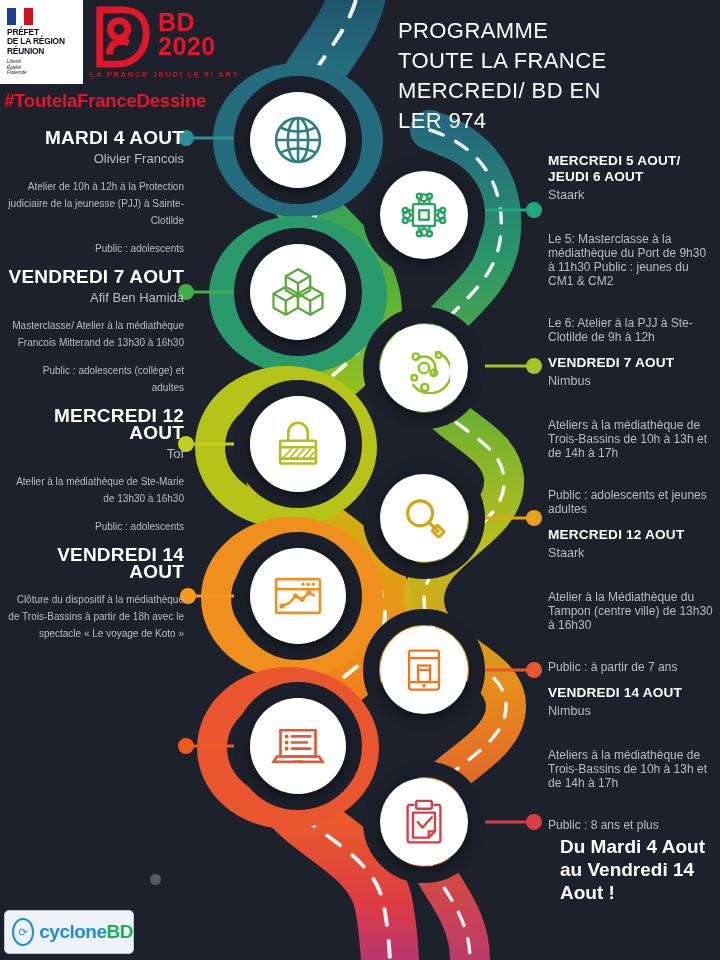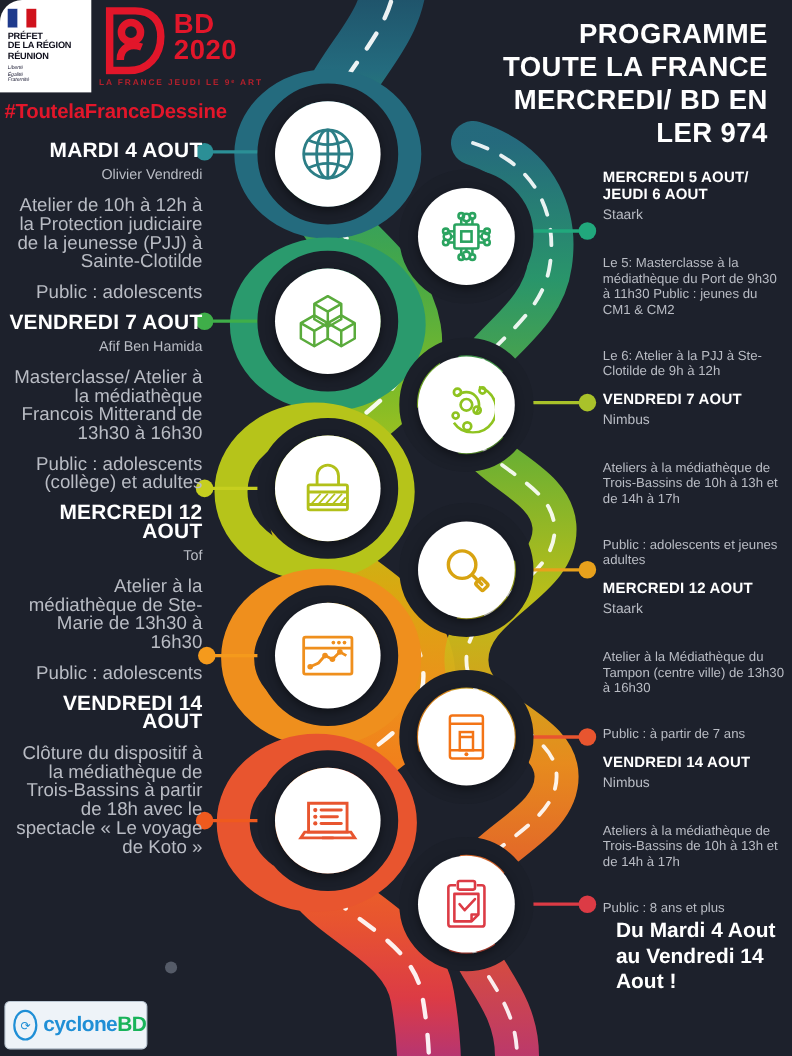--- a/index.html
+++ b/index.html
@@ -3,21 +3,21 @@
 <meta charset="utf-8">
 <style>
   html,body{margin:0;padding:0;}
   body{
     width:720px;height:960px;
     background:#1d212c;
     font-family:"Liberation Sans",sans-serif;
     overflow:hidden;
     position:relative;
   }
-  .stage{position:absolute;inset:0;width:720px;height:960px;overflow:hidden;border-radius:20px;}
+  .stage{position:absolute;inset:0;width:720px;height:960px;overflow:hidden;}
 
   
   .road{position:absolute;left:0;top:0;width:720px;height:960px;z-index:1;}
 
   
   .logo-block{position:absolute;left:0;top:0;width:444px;height:84px;z-index:6;}
   .prefet{
     position:absolute;left:0;top:0;width:83px;height:84px;background:#ffffff;
     display:flex;flex-direction:column;justify-content:center;padding-left:7px;
     box-sizing:border-box;
@@ -36,33 +36,33 @@
   .bd-sub{position:absolute;left:0px;top:66px;color:#b5202c;font-size:7.6px;letter-spacing:1.7px;font-weight:bold;}
 
   .hashtag{
     position:absolute;left:4px;top:90px;z-index:6;
     color:#e2162a;font-weight:bold;font-size:18.5px;letter-spacing:-.2px;
   }
 
   
   .title{
     position:absolute;right:22px;top:16px;z-index:6;
-    color:#ffffff;font-weight:bold;font-size:25px;line-height:30px;
-    text-align:right;letter-spacing:.4px;width:300px;
+    color:#ffffff;font-weight:normal;font-size:22px;line-height:30px;
+    text-align:left;letter-spacing:.4px;width:300px;
   }
 
   
   .col{position:absolute;z-index:6;}
   .col-left{left:8px;top:118px;width:176px;text-align:right;}
   .col-right{left:548px;top:142px;width:168px;text-align:left;}
 
   .ev{margin-bottom:0;}
   .ev .date{color:#ffffff;font-weight:bold;font-size:19px;line-height:17px;letter-spacing:.2px;margin-top:11px;}
   .ev .artist{color:#b9bcc4;font-size:13px;line-height:17px;margin-top:4px;}
-  .ev p{color:#b9bcc4;font-size:17px;line-height:17px;margin:11px 0 0 0;}
+  .ev p{color:#b9bcc4;font-size:10px;line-height:17px;margin:11px 0 0 0;}
   .col-right .ev .date{font-size:13.6px;line-height:16px;}
   .col-right .ev .artist{font-size:12.6px;margin-top:2px;}
   .col-right .ev p{font-size:12px;line-height:14px;margin-top:28px;}
 
   .footer-note{
     position:absolute;left:560px;top:835px;width:160px;z-index:6;
     color:#ffffff;font-weight:bold;font-size:19px;line-height:23px;
   }
 
   
@@ -232,21 +232,21 @@
   <div class="title">
     <div>PROGRAMME</div>
     <div>TOUTE LA FRANCE</div>
     <div>MERCREDI/ BD EN</div>
     <div>LER 974</div>
   </div>
 
   <div class="col col-left">
     <div class="ev">
       <div class="date">MARDI 4 AOUT</div>
-      <div class="artist">Olivier Vendredi</div>
+      <div class="artist">Olivier Francois</div>
       <p>Atelier de 10h à 12h à la Protection judiciaire de la jeunesse (PJJ) à Sainte-Clotilde</p>
       <p>Public : adolescents</p>
     </div>
     <div class="ev">
       <div class="date">VENDREDI 7 AOUT</div>
       <div class="artist">Afif Ben Hamida</div>
       <p>Masterclasse/ Atelier à la médiathèque Francois Mitterand de 13h30 à 16h30</p>
       <p>Public : adolescents (collège) et adultes</p>
     </div>
     <div class="ev">

